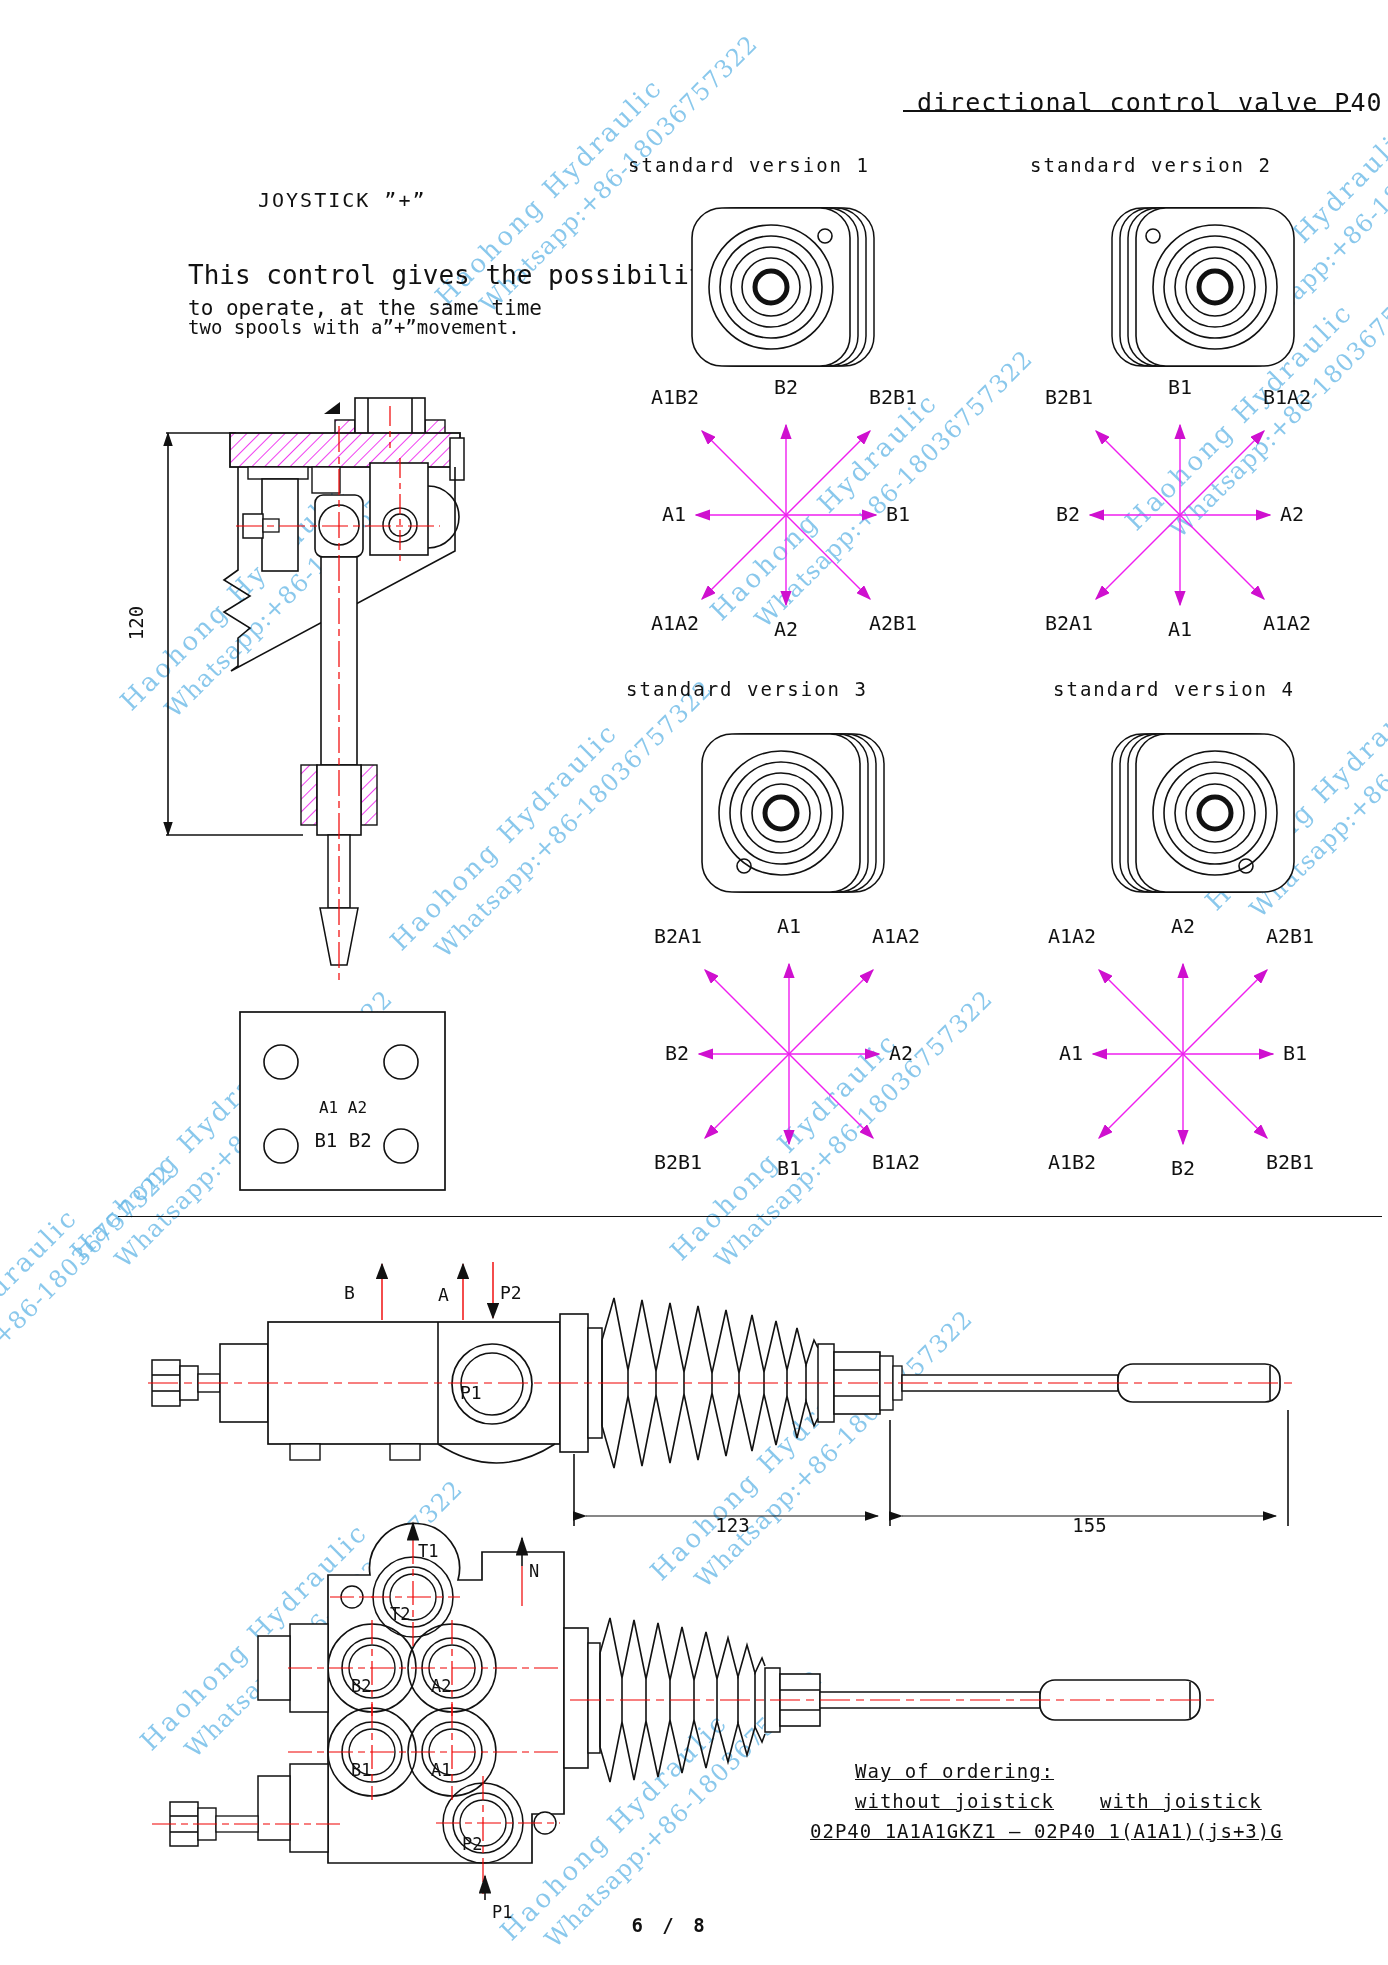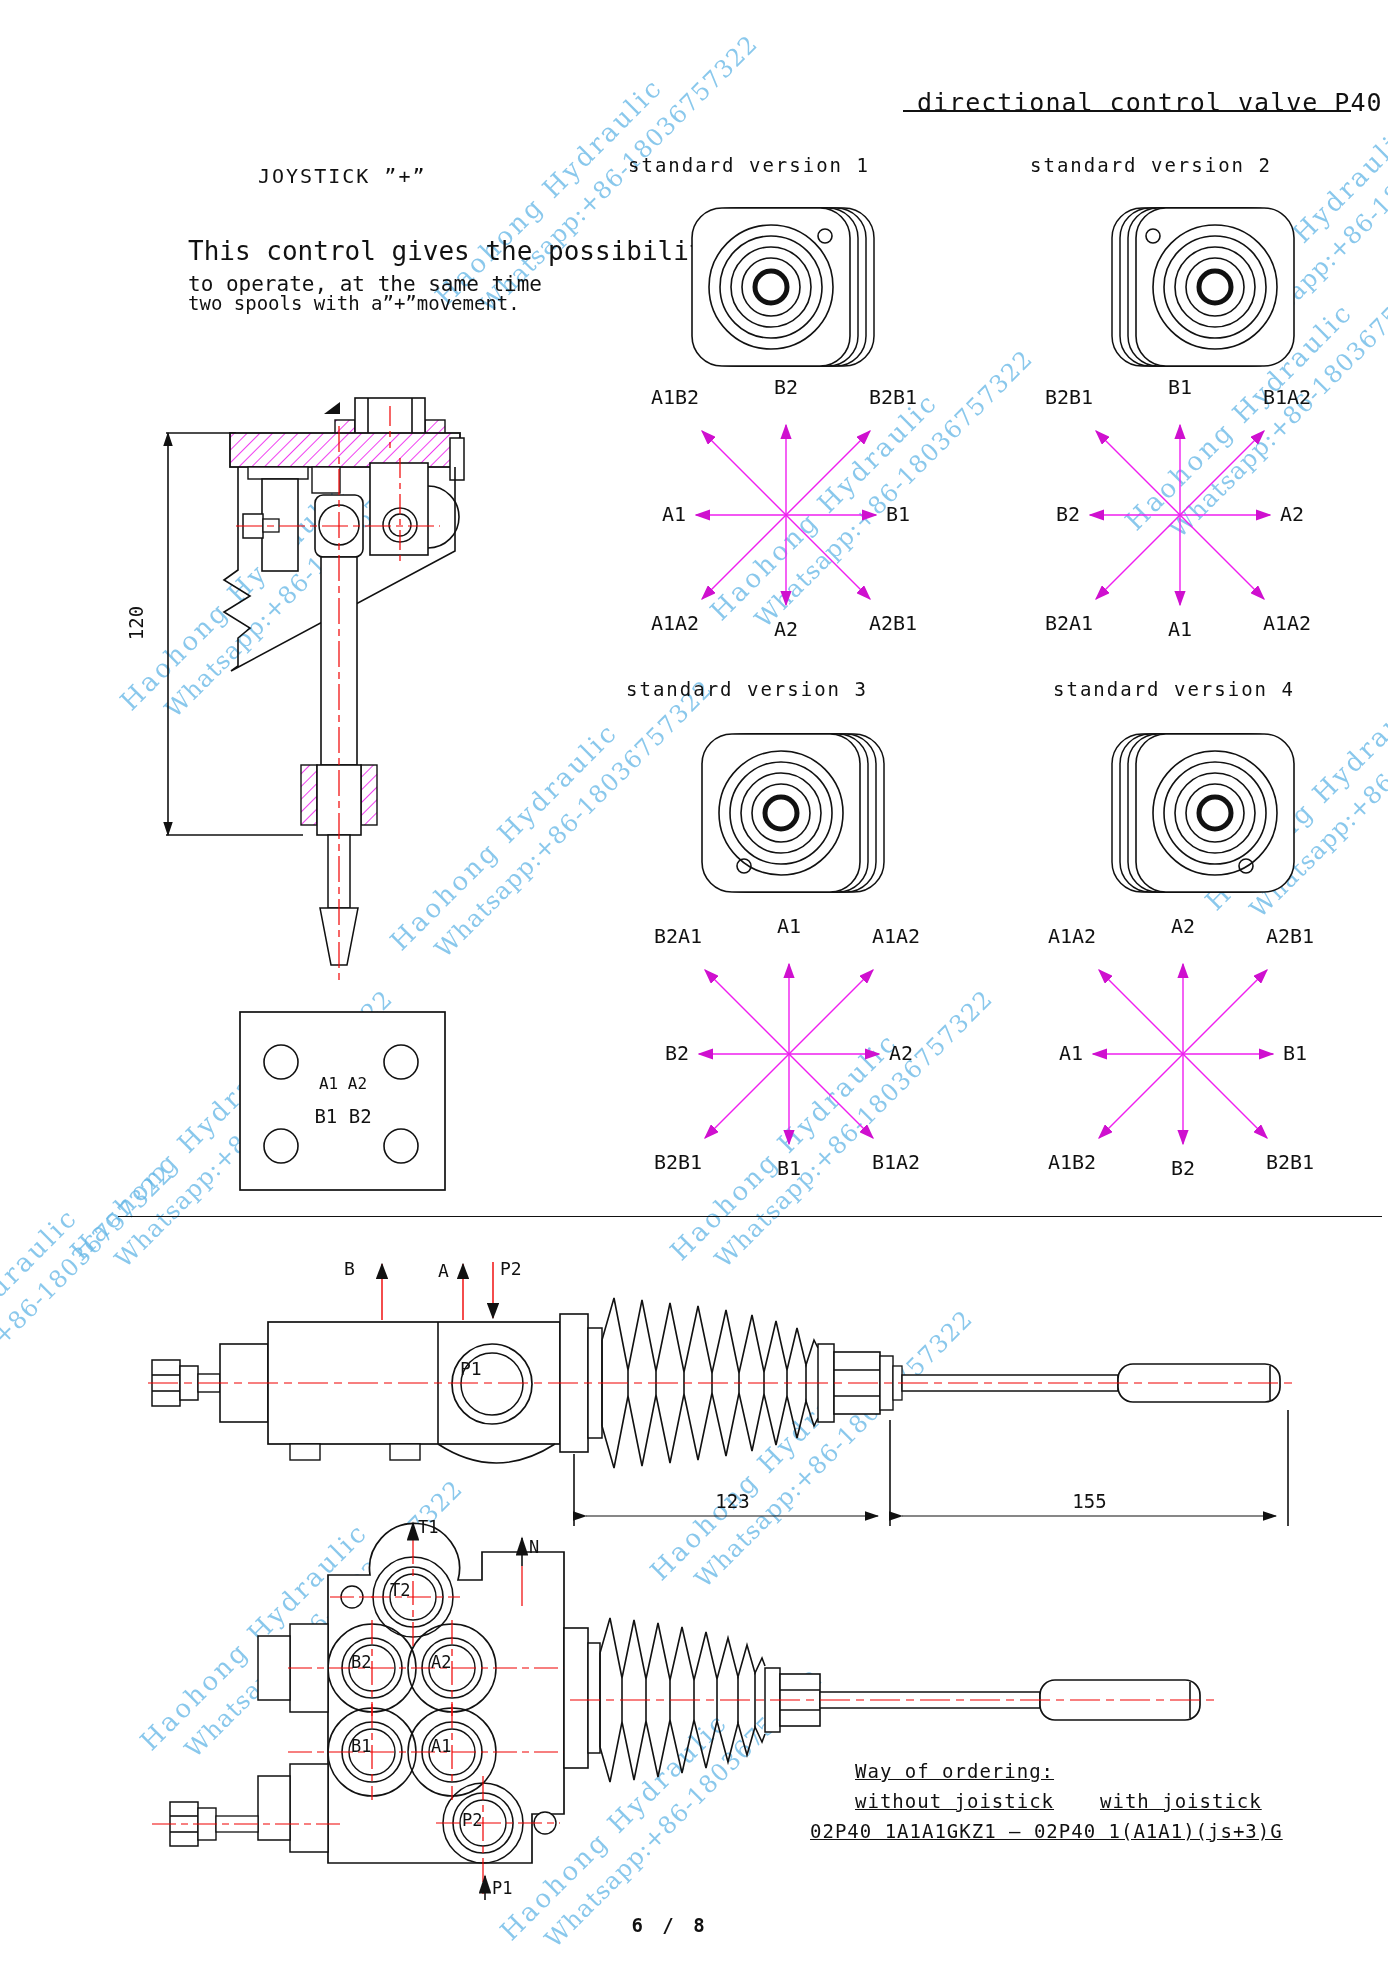--- a/index.html
+++ b/index.html
@@ -1,19 +1,19 @@
 <!DOCTYPE html>
 <html><head>
 <meta charset="utf-8">
 <style>
   html,body{margin:0;padding:0;background:#888;}
   .page{position:relative;width:1388px;height:1965px;background:#fff;margin:0 auto;
         font-family:"DejaVu Sans Mono",monospace;color:#111;overflow:hidden;}
   .abs{position:absolute;}
-  .lbl{position:absolute;font-size:17px;white-space:nowrap;color:#111;}
+  .lbl{position:absolute;font-size:17px;white-space:nowrap;color:#111;margin-top:24px;}
   .ttl{font-size:19px;letter-spacing:2px;}
   .wm{position:absolute;width:360px;color:#63b6e6;opacity:.75;transform:rotate(-45deg);
       font-family:"DejaVu Serif",serif;font-size:26px;letter-spacing:3px;white-space:nowrap;
       pointer-events:none;line-height:1.45;}
   .wm .l2{margin-left:26px;font-size:24px;letter-spacing:1px;}
   .hdr{position:absolute;left:917px;top:88px;font-size:25px;letter-spacing:1px;white-space:nowrap;}
   .hdr-rule{position:absolute;left:903px;top:110px;width:448px;border-top:2px solid #111;}
   .star{position:absolute;width:340px;height:300px;}
   .star-label{position:absolute;font-size:20px;letter-spacing:0px;white-space:nowrap;}
   .sl-top{left:0;width:340px;top:10px;text-align:center;}

